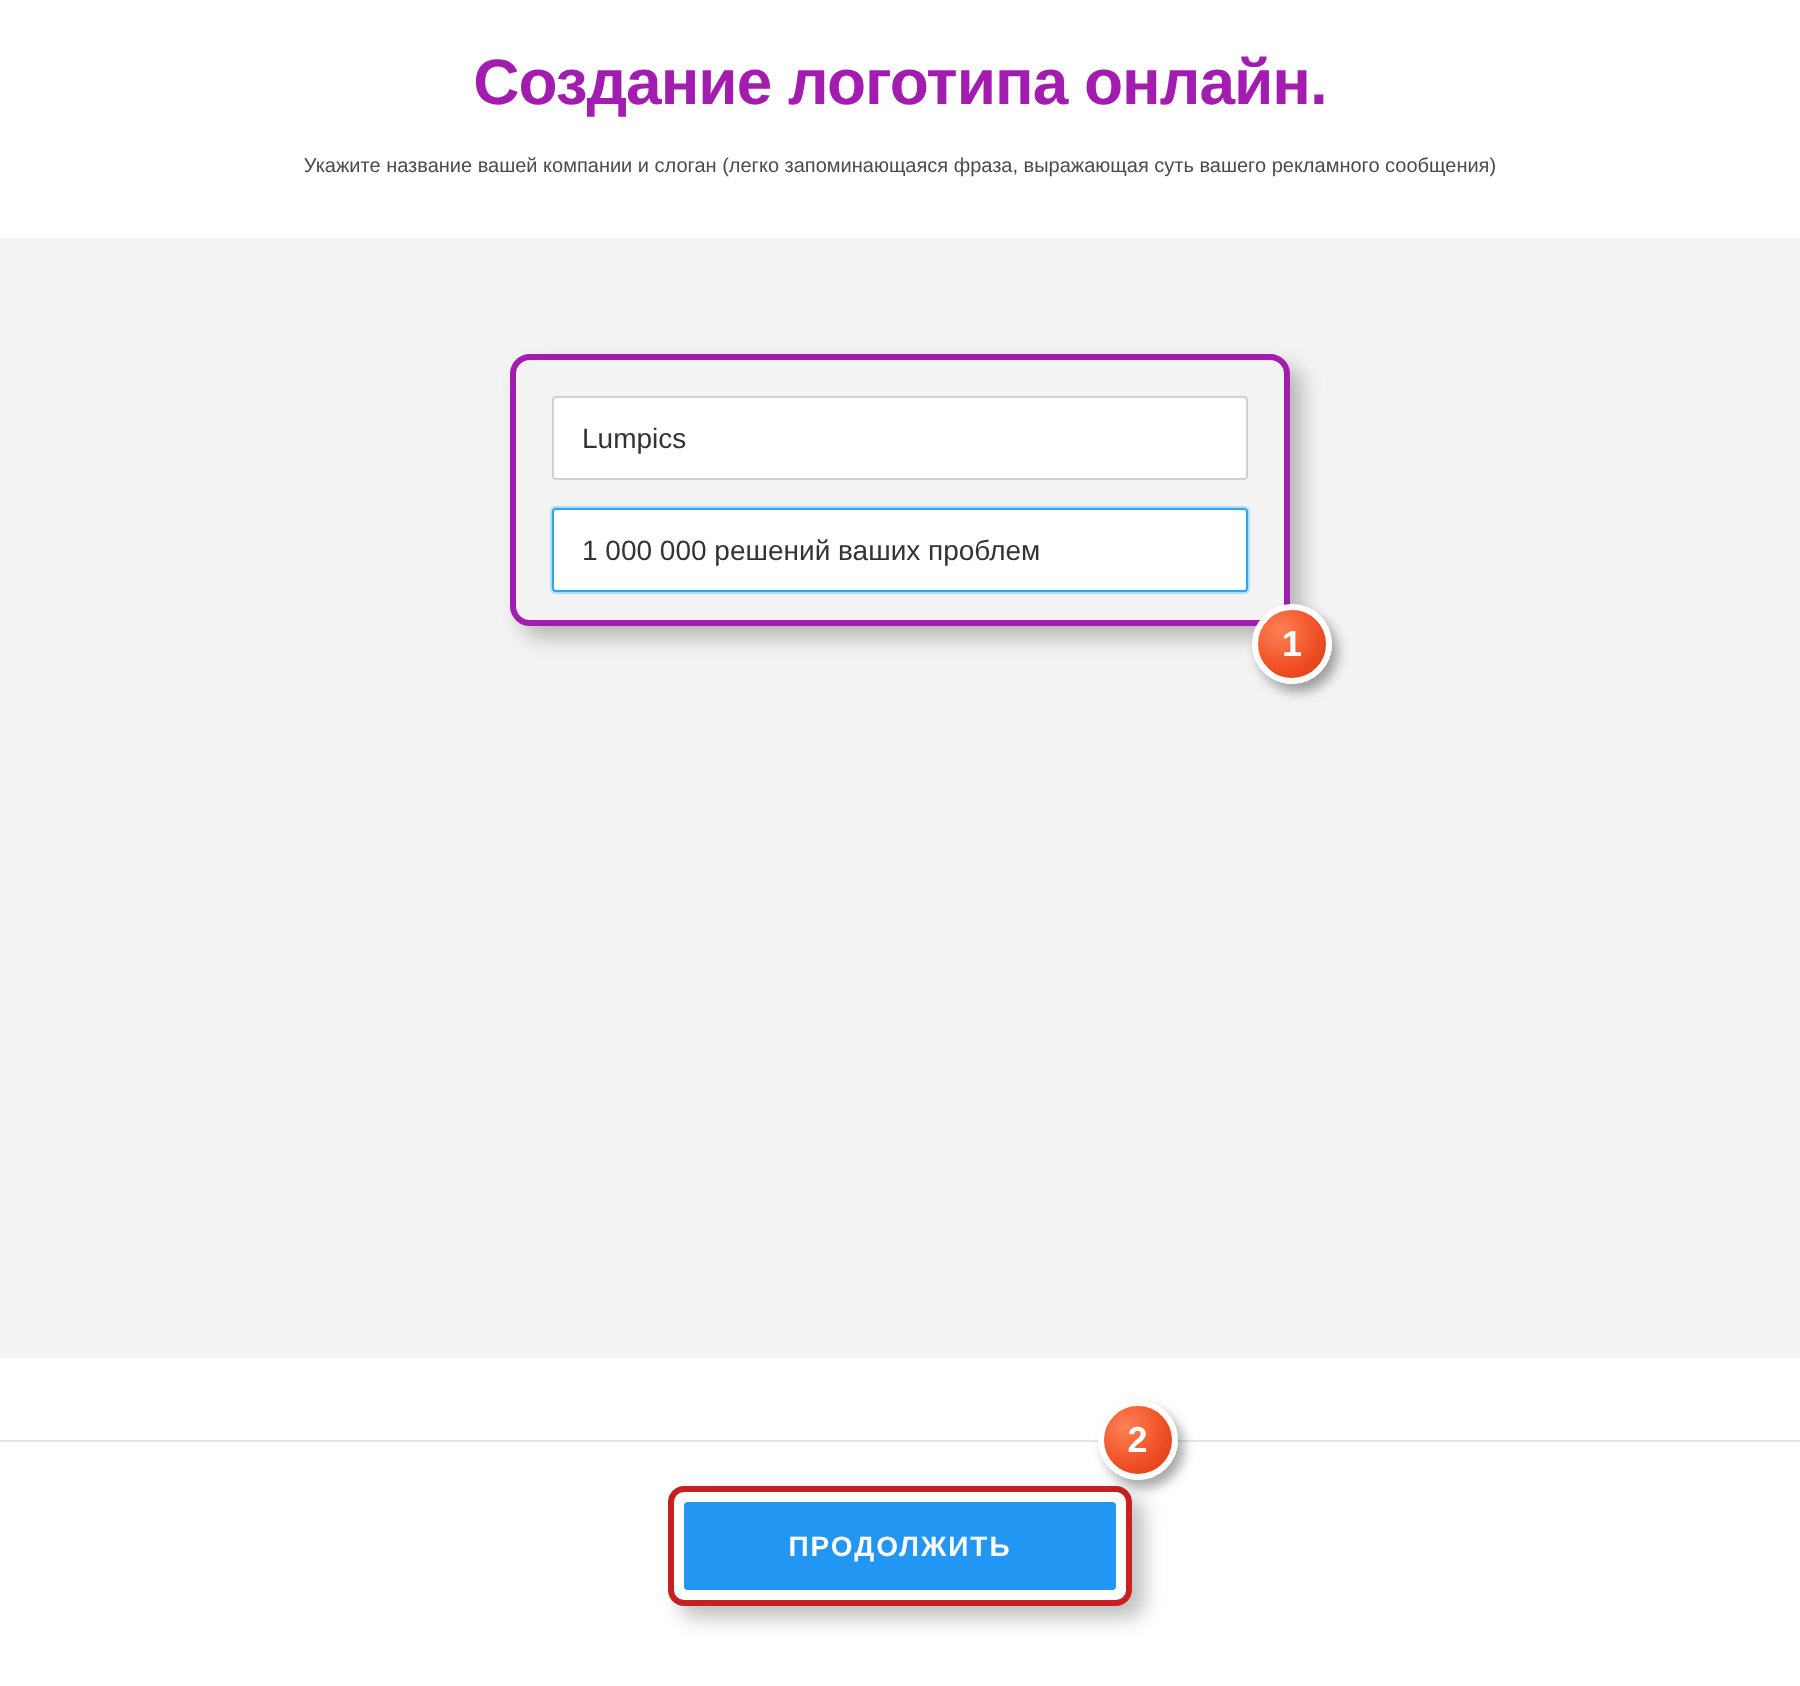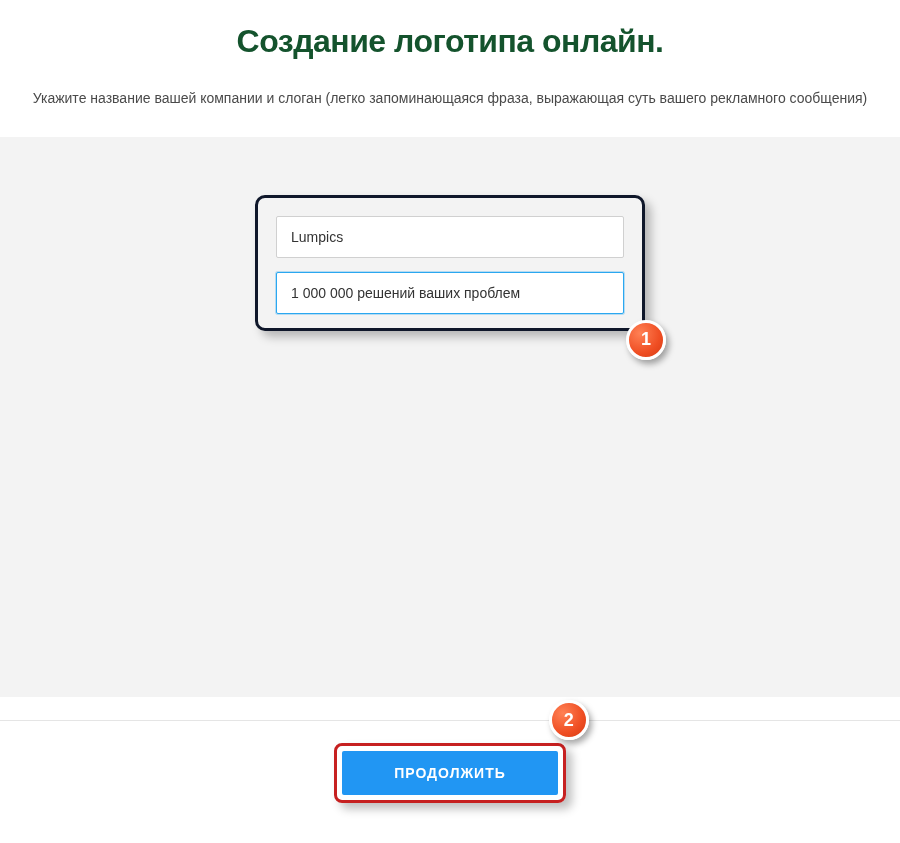--- a/index.html
+++ b/index.html
@@ -16,40 +16,40 @@
       overflow: hidden;
     }
     .header-area {
       background: #ffffff;
       text-align: center;
       padding: 20px 10px 28px 10px;
     }
     .title {
       font-size: 32px;
       font-weight: 800;
-      color: #14532d;
+      color: #a21caf;
       line-height: 1.35;
       letter-spacing: -0.5px;
     }
     .subtitle {
-      font-size: 14px;
+      font-size: 10px;
       color: #4a4a4a;
-      margin-top: 26px;
+      margin-top: 14px;
       line-height: 1.4;
     }
     .form-panel {
       background: #f3f3f3;
       height: 560px;
       padding-top: 58px;
       position: relative;
     }
     .form-box {
       width: 390px;
       margin: 0 auto;
-      border: 3px solid #0f172a;
+      border: 3px solid #a21caf;
       border-radius: 10px;
       padding: 18px 18px 14px 18px;
       position: relative;
       box-shadow: 6px 6px 10px rgba(0,0,0,0.25);
       background: #f3f3f3;
     }
     .text-input {
       width: 100%;
       height: 42px;
       border: 1px solid #d0d0d0;

